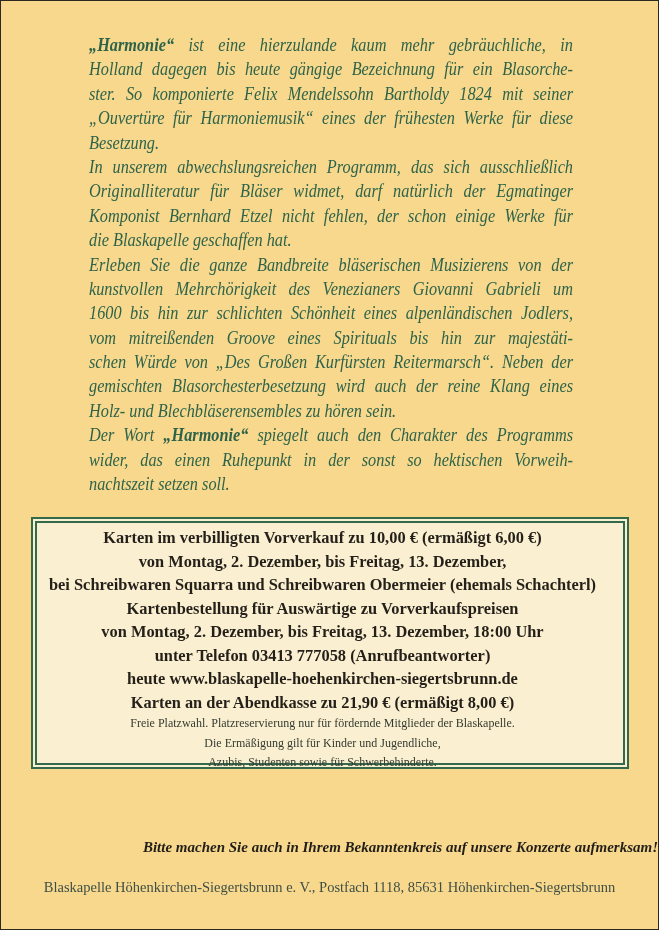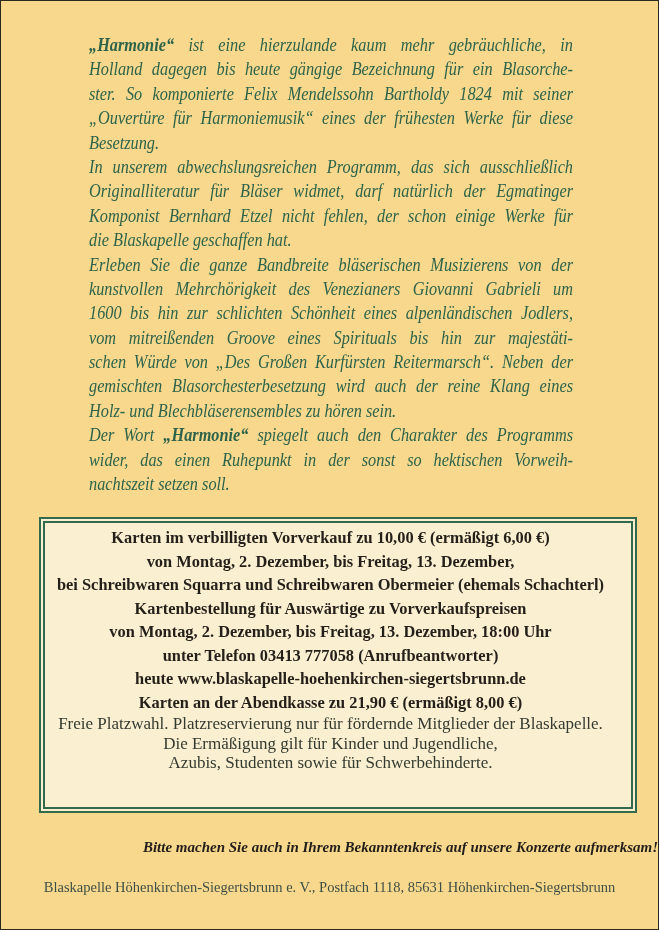--- a/index.html
+++ b/index.html
@@ -45,38 +45,38 @@
     white-space: normal;
   }
   .intro .pline.last {
     text-align-last: left;
   }
   .intro b { font-weight: bold; }
 
   
   .ticket-box {
     position: absolute;
-    left: 38px;
+    left: 30px;
     top: 516px;
     width: 598px;
-    height: 296px;
+    height: 252px;
     background: var(--box-bg);
     border: 6px double var(--border-green);
     padding: 3px 19px 0 4px;
   }
   .tb-group + .tb-group { }
   .tb-line { text-align: center; }
   .tb-line.bold {
     font-weight: bold;
     font-size: 16.4px;
     line-height: 23.5px;
     color: var(--box-text);
   }
   .tb-line.small {
-    font-size: 17px;
+    font-size: 12px;
     line-height: 19.5px;
     color: var(--box-small-text);
   }
 
   
   .appeal {
     position: absolute;
     left: 0;
     top: 835px;
     width: 100%;

